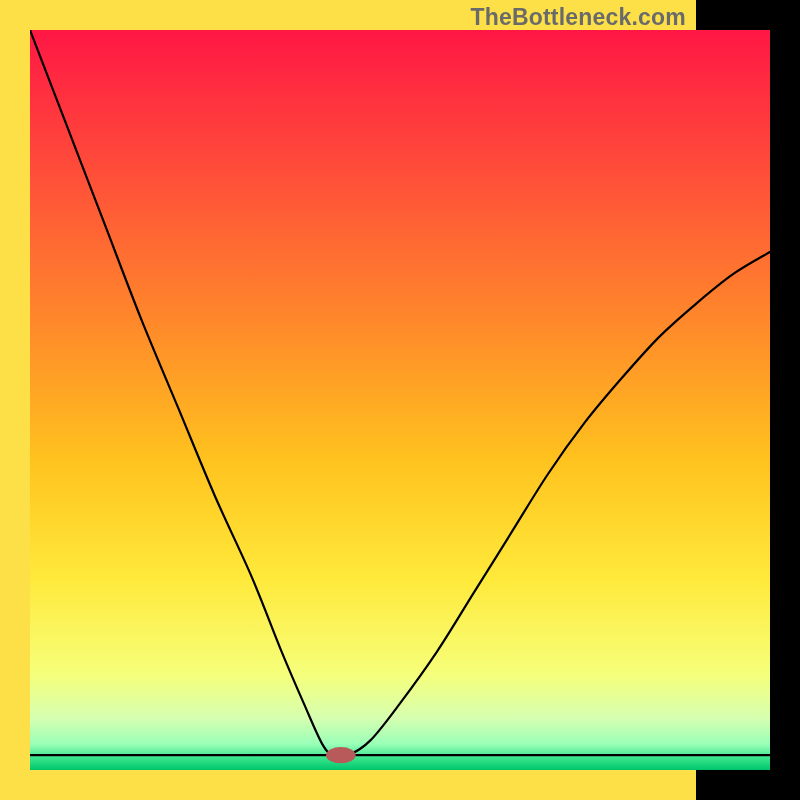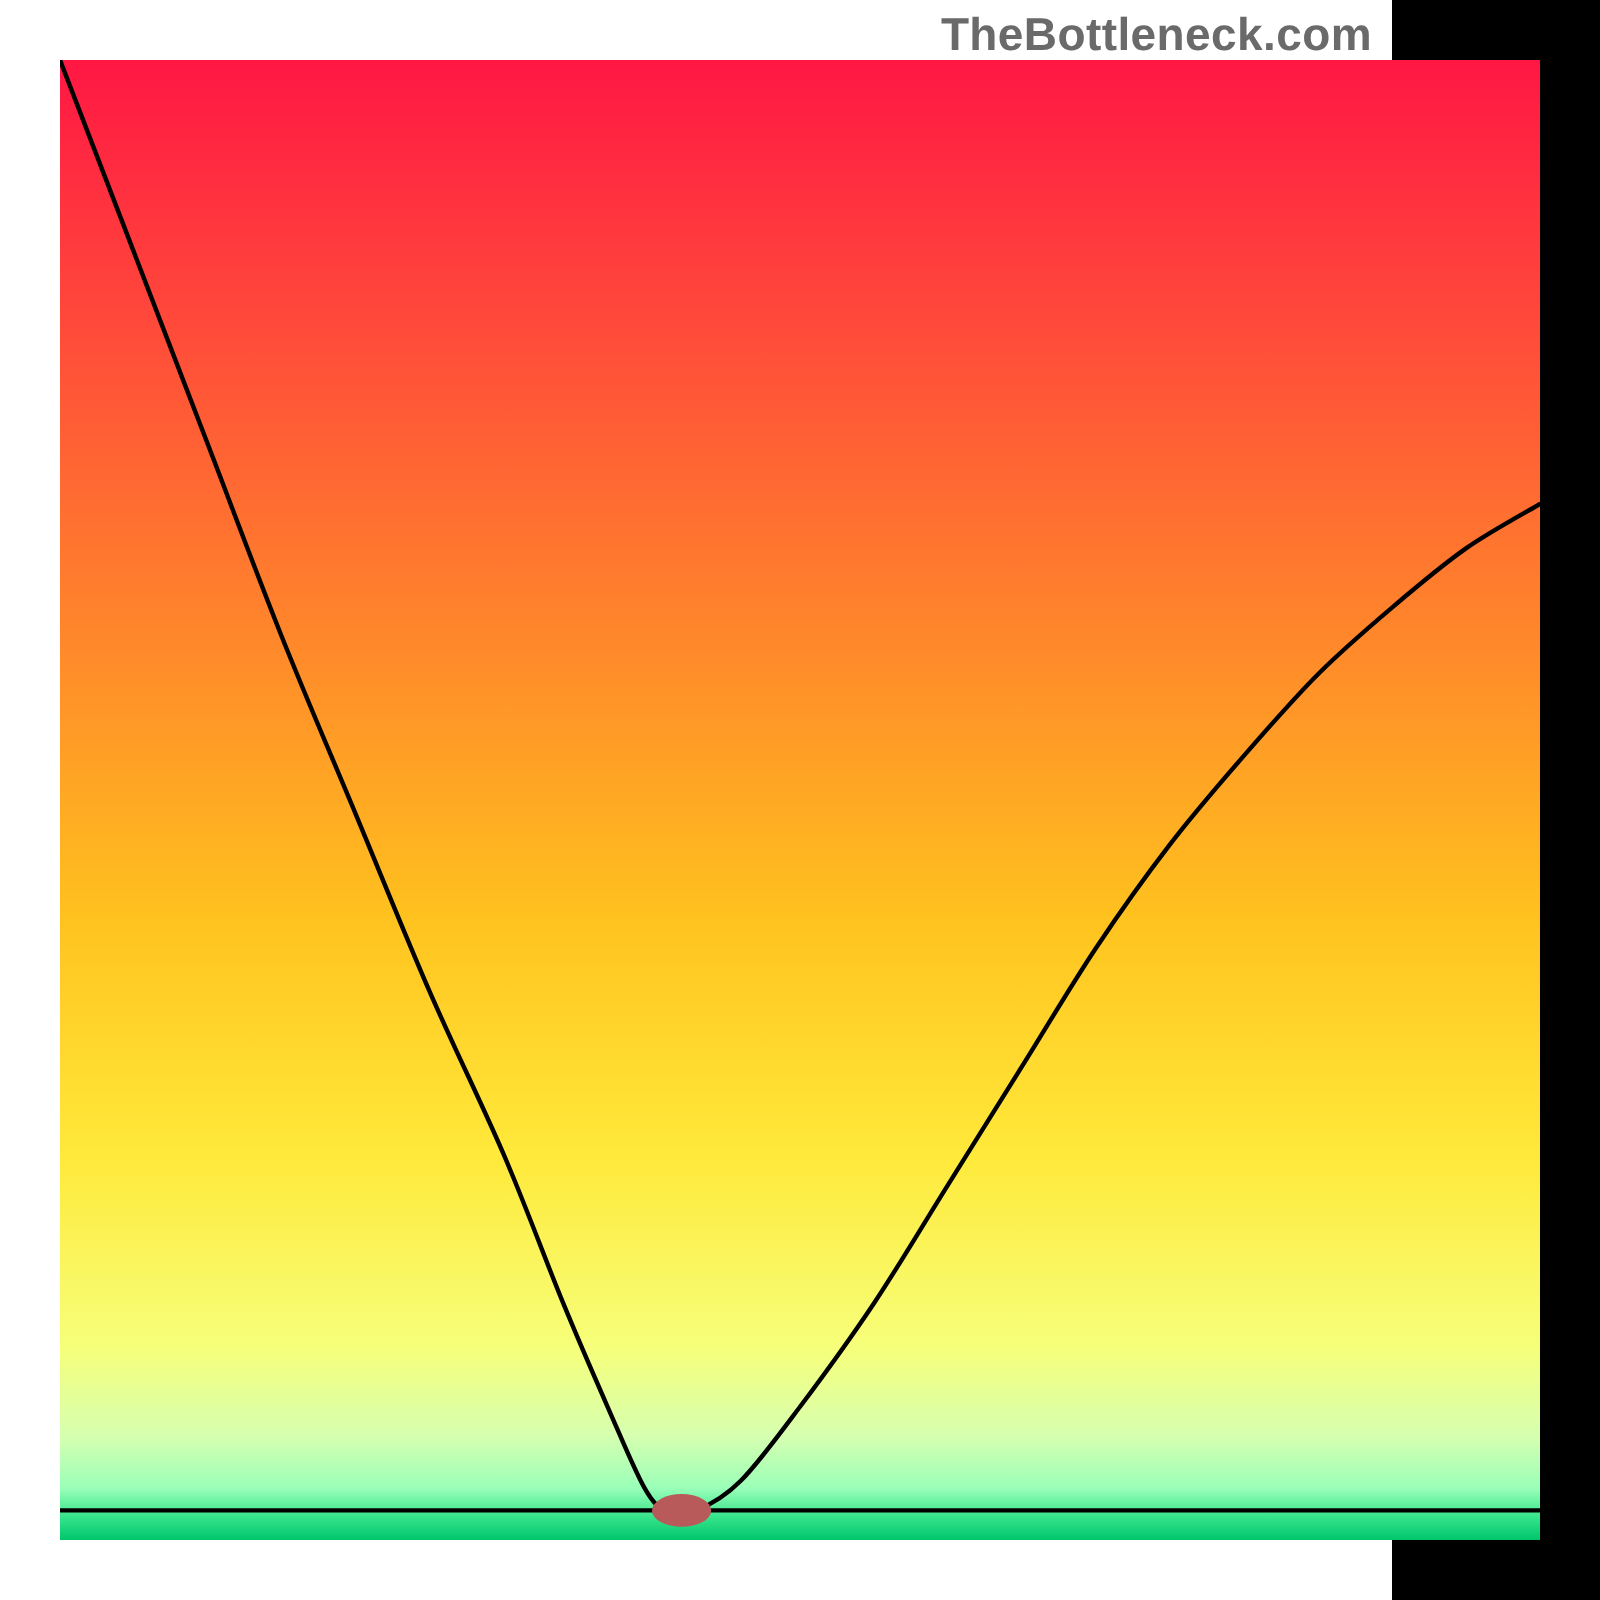--- a/index.html
+++ b/index.html
@@ -8,21 +8,21 @@
     width: 800px;
     height: 800px;
     overflow: hidden;
     background: #000;
     font-family: Arial, Helvetica, sans-serif;
   }
   .outer {
     position: relative;
     width: 696px;
     height: 800px;
-    background: #ffffff;
+    background: #fde047;
   }
   .watermark {
     position: absolute;
     top: 4px;
     right: 10px;
     color: #6a6a6a;
     font-size: 23px;
     font-weight: 600;
     letter-spacing: 0.2px;
     z-index: 10;

